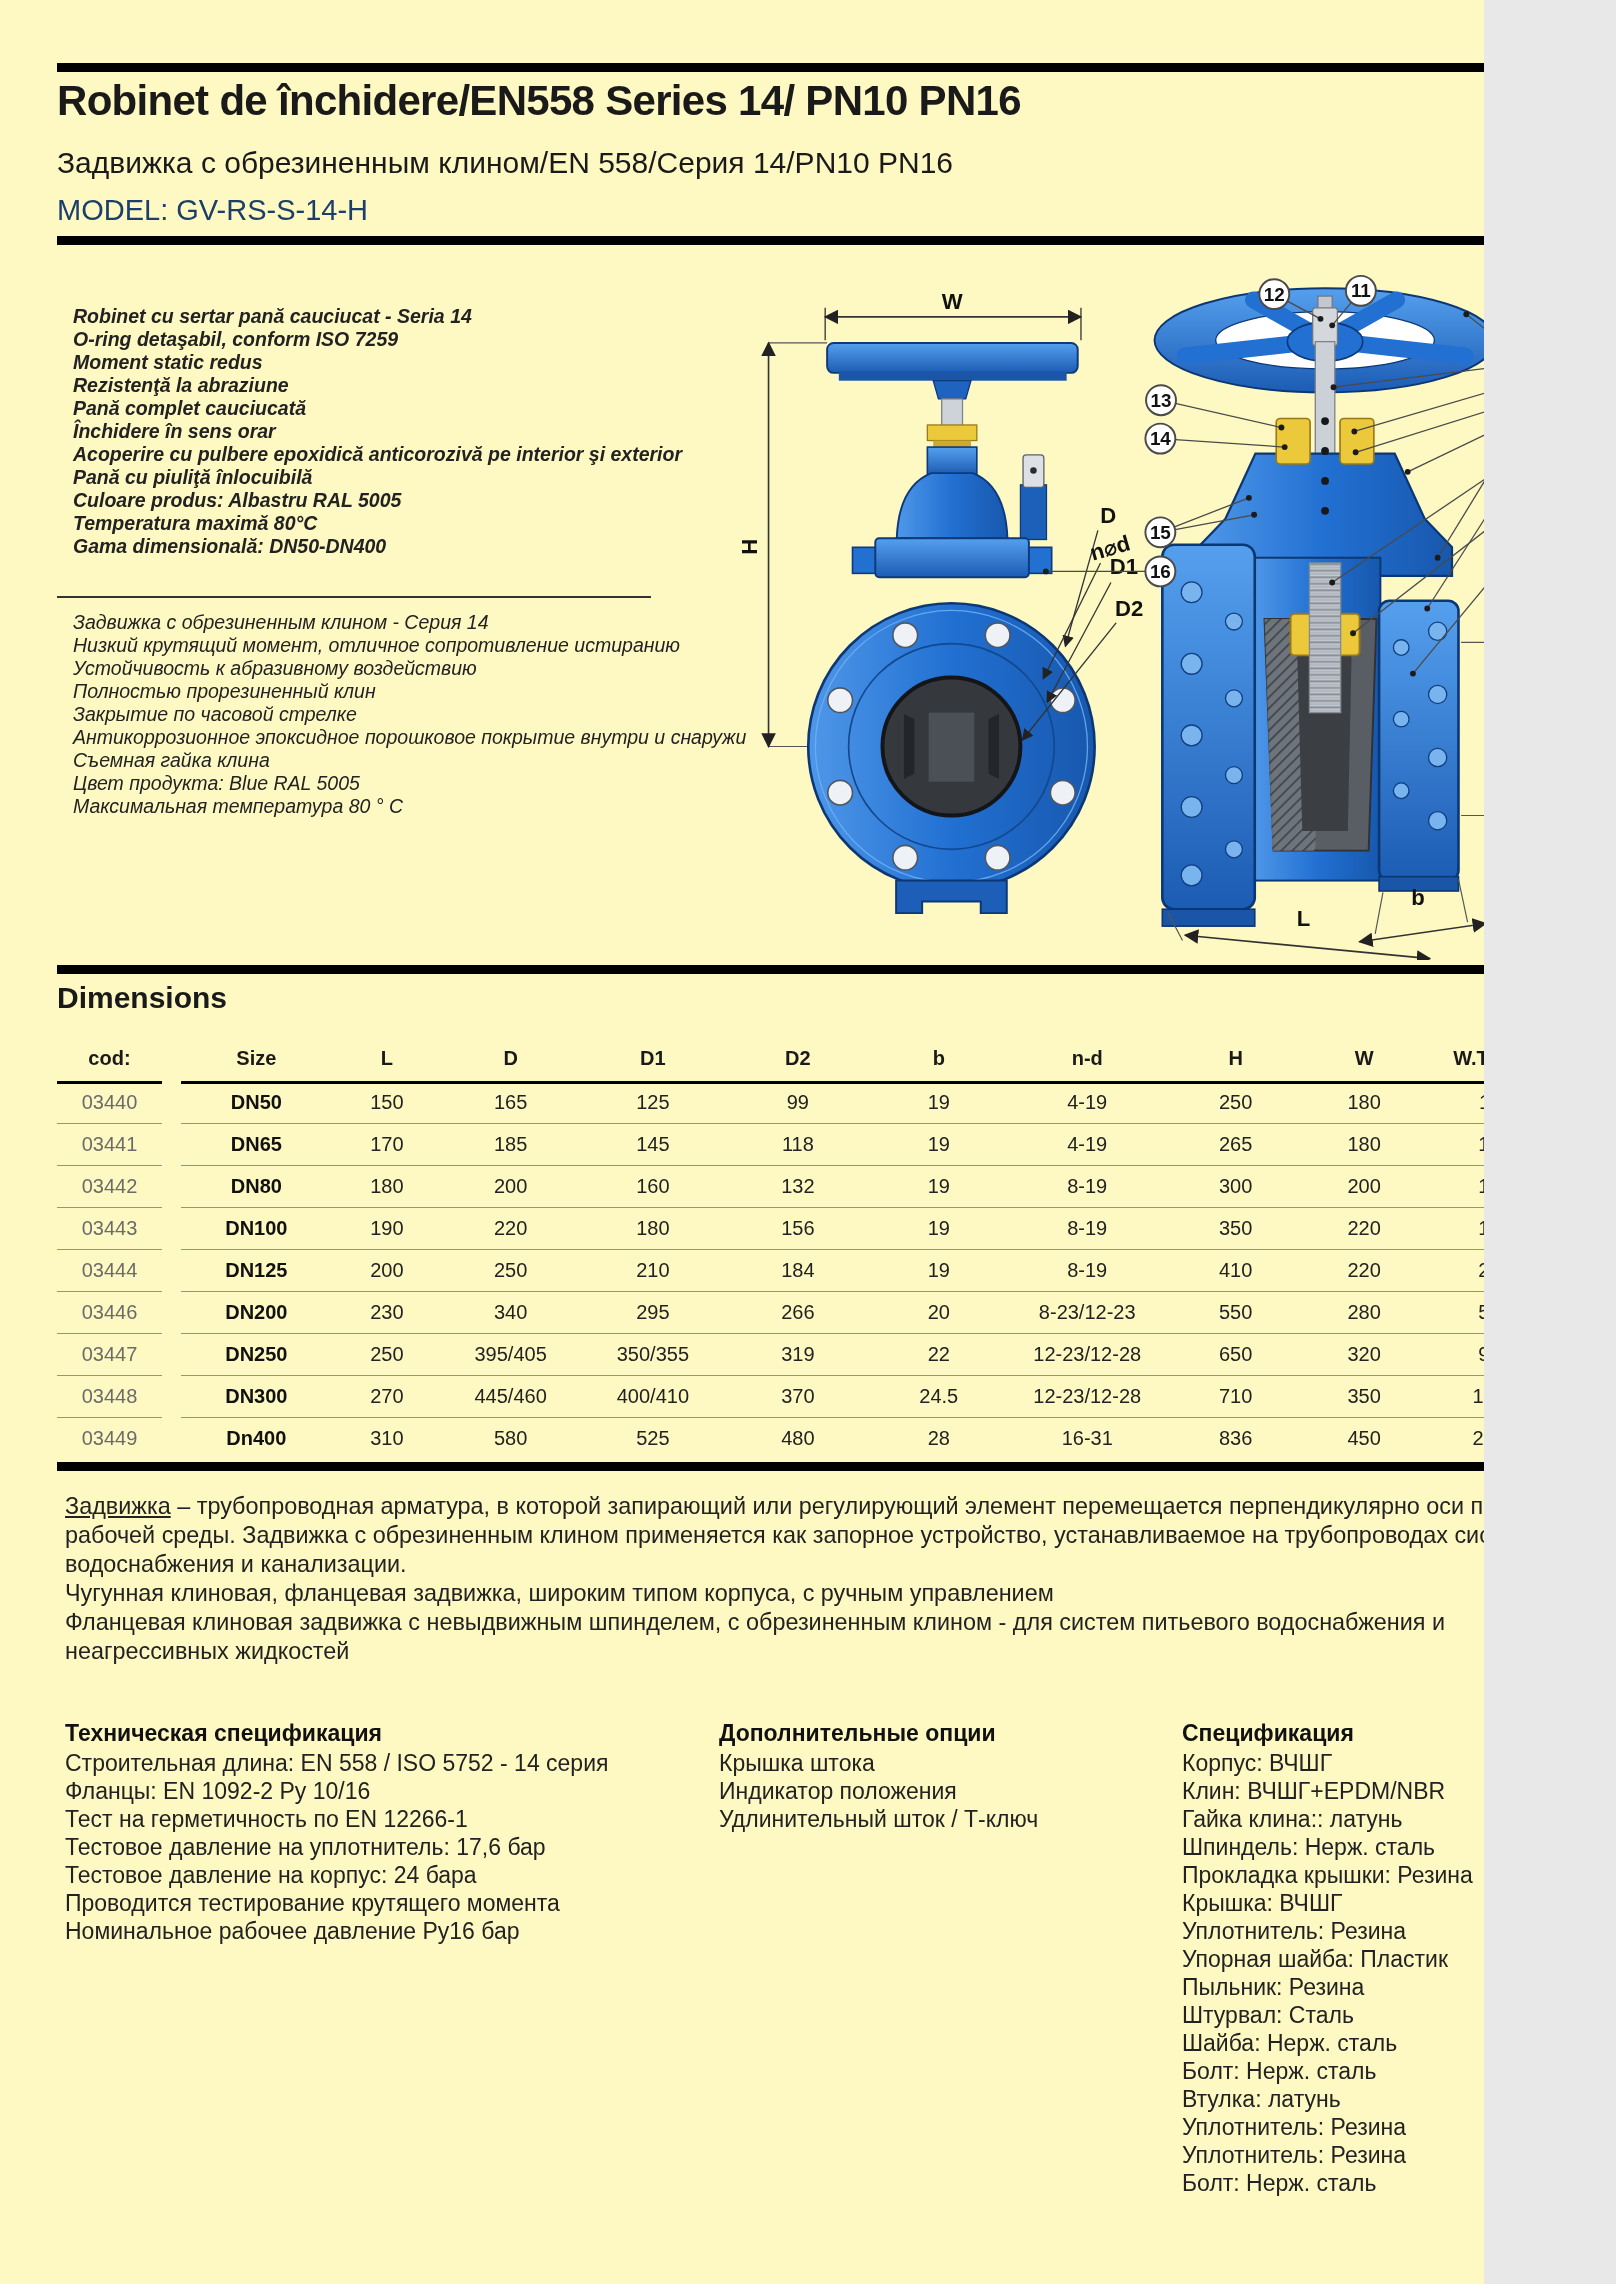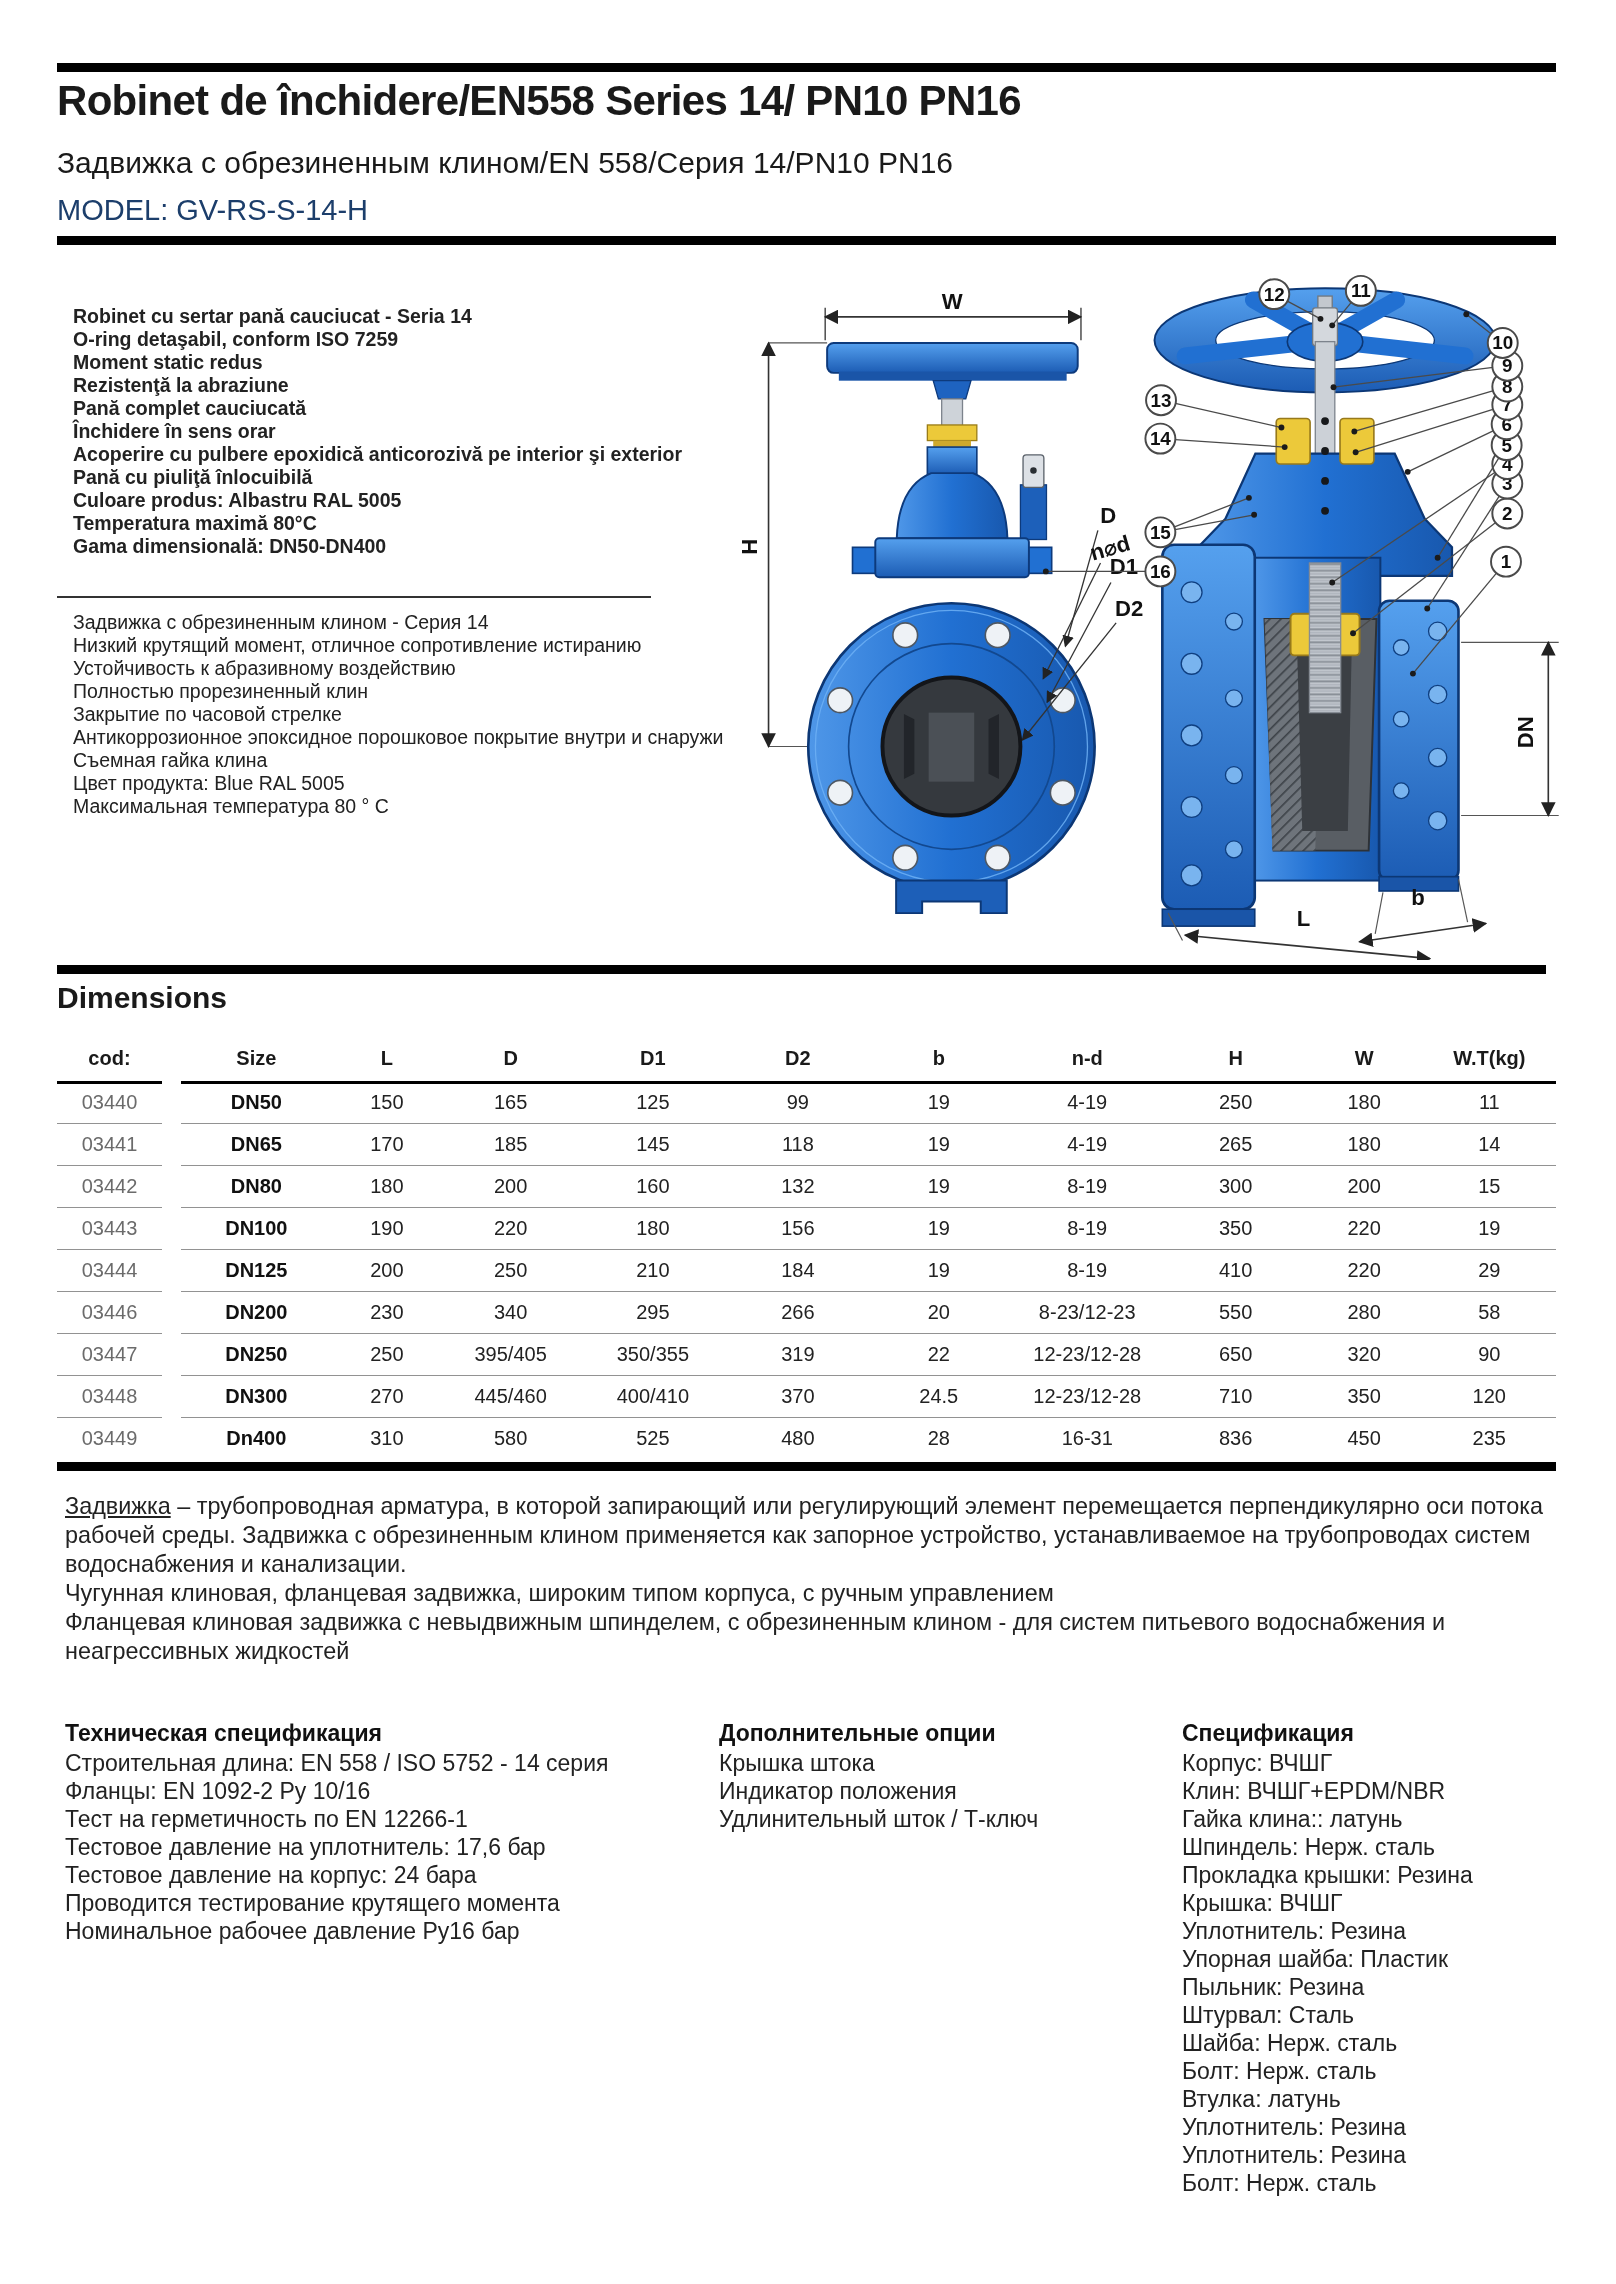--- a/index.html
+++ b/index.html
@@ -1,22 +1,22 @@
 <!DOCTYPE html>
 <html style="font-size:10.4px"><head>
 <meta charset="utf-8">
 <style>
   html,body{margin:0;padding:0;background:#e8e8e8;}
-  .page{position:relative;width:1616px;height:2284px;background:#ffffff;overflow:hidden;
+  .page{position:relative;width:1484px;height:2284px;background:#fef9c3;overflow:hidden;
         font-family:"Liberation Sans","DejaVu Sans",sans-serif;color:#1a1a1a;}
   .hbar{position:absolute;background:#000;}
   .title{position:absolute;left:57px;top:77px;font-size:42px;font-weight:bold;letter-spacing:-0.7px;white-space:nowrap;}
   .subtitle{position:absolute;left:57px;top:146px;font-size:30px;white-space:nowrap;}
   .model{position:absolute;left:57px;top:194px;font-size:29px;color:#1c3e6b;white-space:nowrap;text-align:right;}
-  .feat{position:absolute;left:73px;font-size:19.5px;line-height:23px;white-space:nowrap;}
+  .feat{position:absolute;left:73px;font-size:19.5px;line-height:23px;white-space:nowrap;font-style:italic;}
   .feat-ro{top:305px;font-weight:bold;color:#222;}
   .feat-ru{top:611px;color:#222;}
   .rule-ro{position:absolute;left:57px;top:596px;width:594px;height:2px;background:#333;}
   .dims-head{position:absolute;left:57px;top:981px;font-size:30px;font-weight:bold;}
   .dim-table{position:absolute;left:57px;top:1035px;width:1499px;font-size:20px;}
   .t-row{display:flex;height:42px;}
   .t-head{height:46px;font-weight:bold;}
   .t-row .c-cod{width:7%;margin-right:1.3%;height:100%;display:flex;align-items:center;justify-content:center;
                 border-bottom:1.3px solid #929292;}
   .t-row .c-rest{flex:1;height:100%;display:grid;align-items:center;text-align:center;

